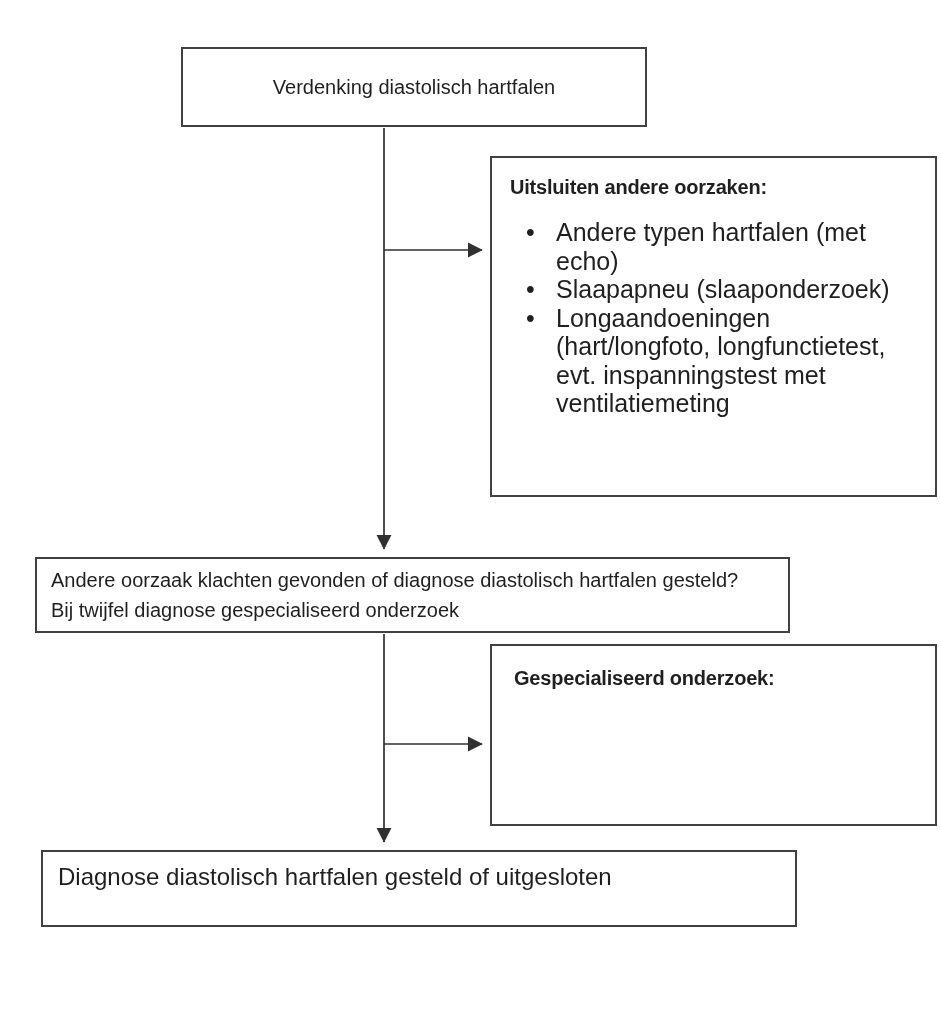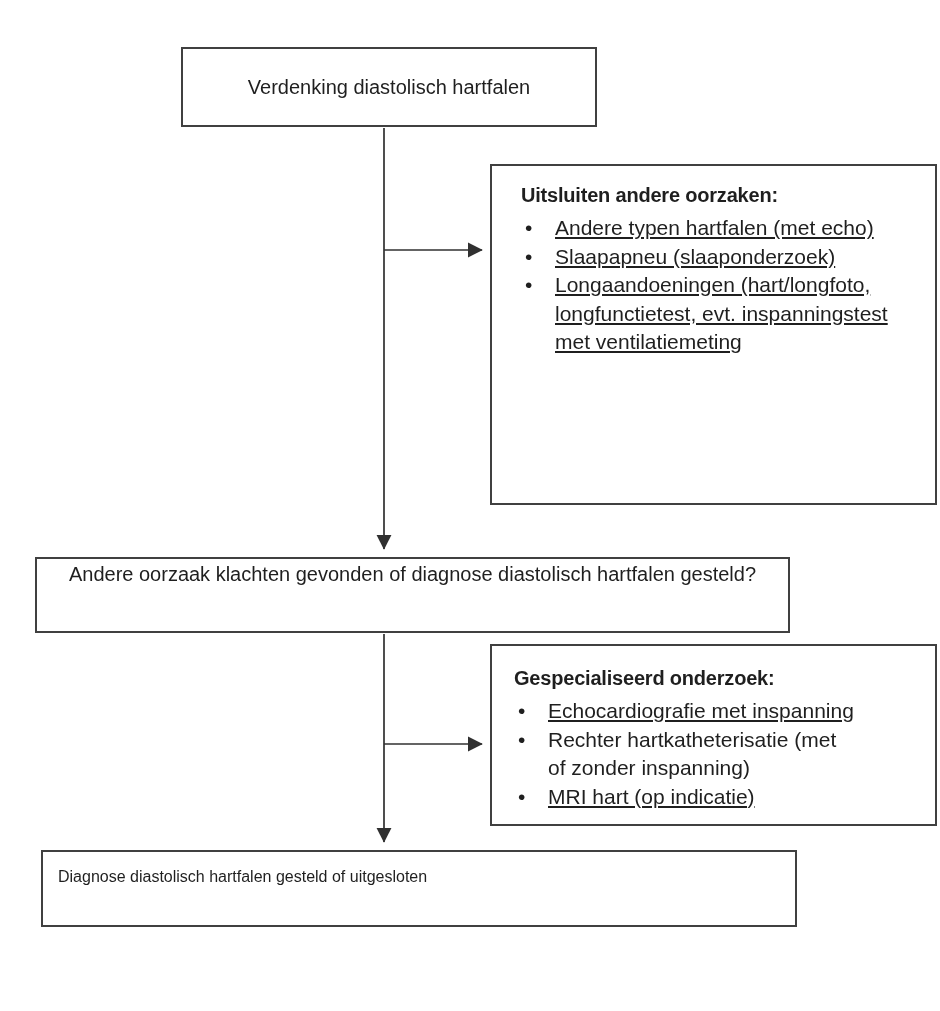--- a/index.html
+++ b/index.html
@@ -26,76 +26,75 @@
   }
   .box {
     position: absolute;
     background: #ffffff;
     border: 2px solid #404040;
     box-sizing: border-box;
   }
   .box-suspicion {
     left: 181px;
     top: 47px;
-    width: 416px;
+    width: 466px;
     height: 80px;
     display: flex;
     align-items: center;
     justify-content: center;
     font-size: 20px;
     text-align: center;
   }
   .box-exclusion {
     left: 490px;
-    top: 164px;
+    top: 156px;
     width: 447px;
     height: 341px;
-    padding: 15px 6px 0 29px;
+    padding: 15px 6px 0 18px;
   }
   .box-decision {
     left: 35px;
     top: 557px;
     width: 755px;
     height: 76px;
     display: flex;
-    flex-direction: row;
+    flex-direction: column;
     justify-content: center;
     padding: 0 14px;
     font-size: 20px;
     line-height: 30px;
   }
   .box-specialized {
     left: 490px;
     top: 644px;
     width: 447px;
     height: 182px;
     padding: 18px 6px 12px 22px;
   }
   .box-final {
     left: 41px;
     top: 850px;
     width: 756px;
     height: 77px;
     padding: 11px 15px 0 15px;
-    font-size: 16px;
+    font-size: 24px;
     line-height: 28px;
     box-sizing: border-box;
   }
   .box-title {
     font-weight: bold;
     font-size: 20px;
     line-height: 29px;
     letter-spacing: -0.2px;
   }
   ul.bullets {
     list-style: none;
-    margin: 4px;
+    margin: 16px;
     padding: 0;
-    font-size: 21px;
-    text-decoration: underline;
+    font-size: 25px;
   }
   ul.bullets li {
     position: relative;
     padding-left: 30px;
     line-height: 28.5px;
   }
   ul.bullets li::before {
     content: "\2022";
     position: absolute;
     left: 0;
@@ -138,34 +137,24 @@
         <span>Slaapapneu (slaaponderzoek)</span>
       </li>
       <li>
         <span>Longaandoeningen (hart/longfoto, longfunctietest, evt. inspanningstest met ventilatiemeting</span>
       </li>
     </ul>
   </div>
 
   <div class="box box-decision">
     <div>Andere oorzaak klachten gevonden of diagnose diastolisch hartfalen gesteld?</div>
+    <div>Bij twijfel diagnose gespecialiseerd onderzoek</div>
   </div>
 
   <div class="box box-specialized">
     <div class="box-title">Gespecialiseerd onderzoek:</div>
-    <ul class="bullets">
-      <li>
-        <span>Echocardiografie met inspanning</span>
-      </li>
-      <li>
-        <span class="wrap-narrow">Rechter hartkatheterisatie (met of zonder inspanning)</span>
-      </li>
-      <li>
-        <span>MRI hart (op indicatie)</span>
-      </li>
-    </ul>
   </div>
 
   <div class="box box-final">
     <span>Diagnose diastolisch hartfalen gesteld of uitgesloten</span>
   </div>
 
 </div>
 
 </body></html>

